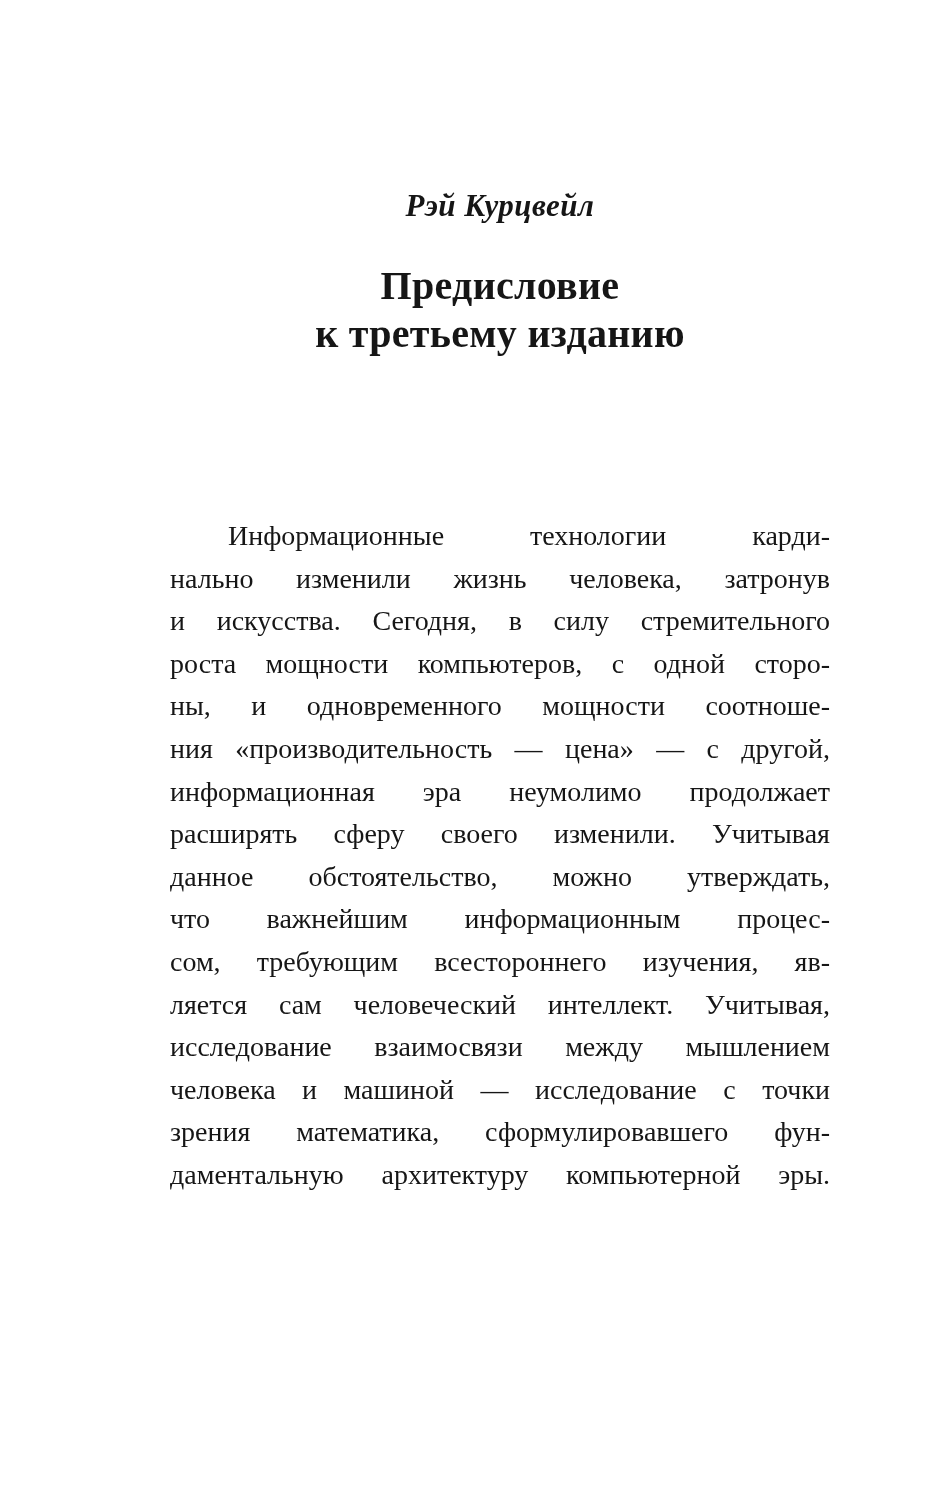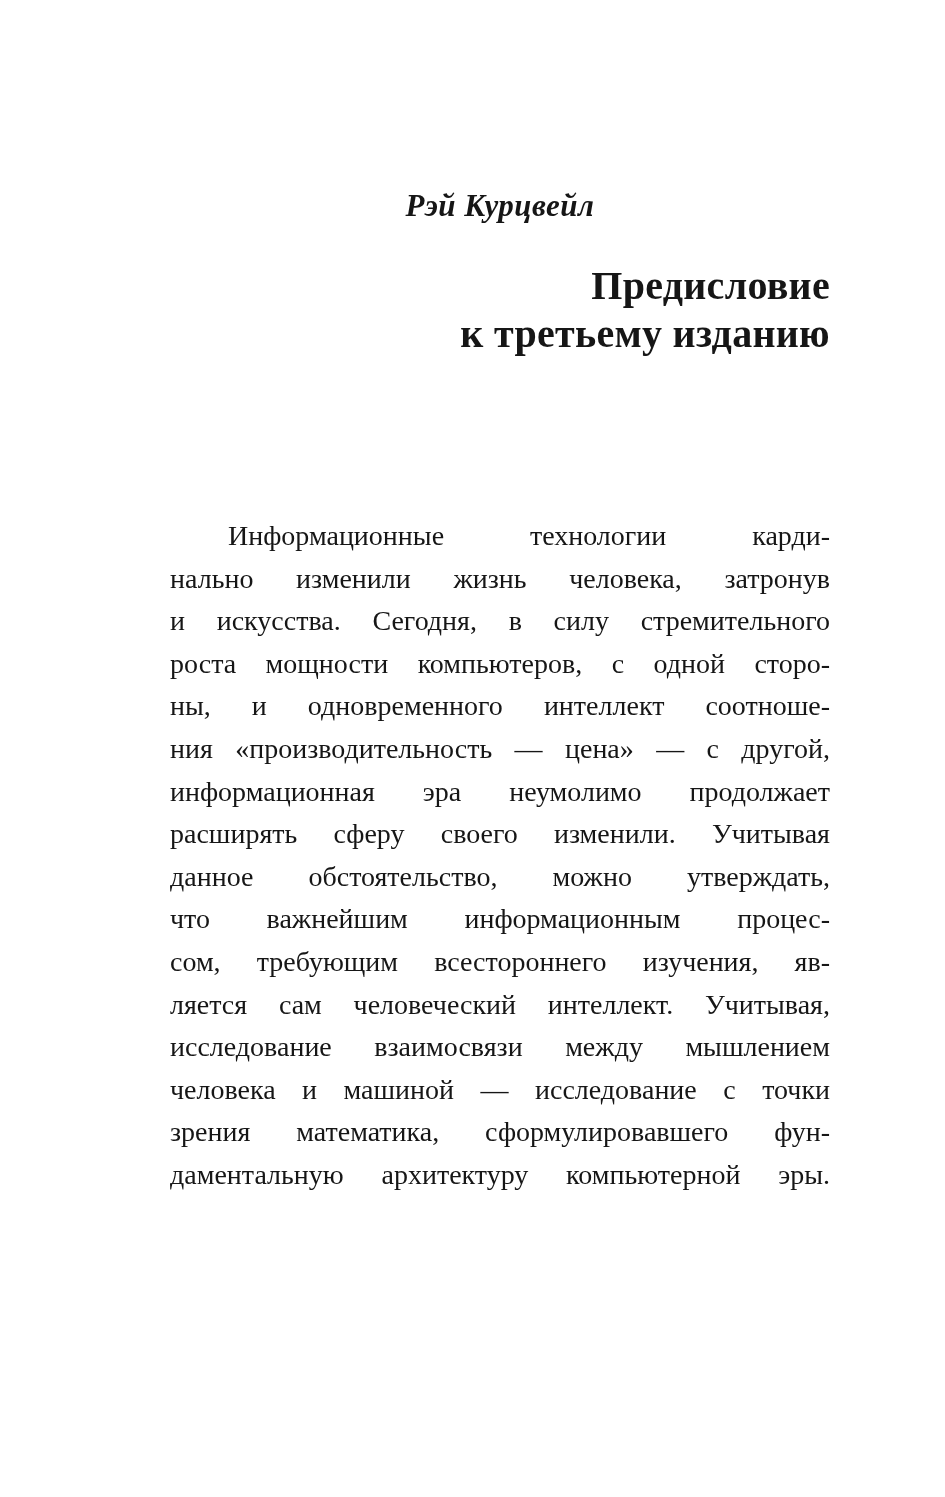--- a/index.html
+++ b/index.html
@@ -26,21 +26,21 @@
     font-weight: bold;
     font-style: italic;
     letter-spacing: 0.5px;
   }
   .title {
     position: absolute;
     top: 262px;
     left: 170px;
     width: 660px;
     margin: 0;
-    text-align: right;
+    text-align: center;
     font-size: 40px;
     line-height: 48px;
     font-weight: bold;
     letter-spacing: 0.3px;
   }
   .title-line {
     display: block;
   }
   .body-text {
     position: absolute;
@@ -82,21 +82,21 @@
   <h1 class="title">
     <span class="title-line">Предисловие</span>
     <span class="title-line">к третьему изданию</span>
   </h1>
 
   <div class="body-text" id="body-text">
       <div class="text-line first-line">Информационные технологии карди-</div>
       <div class="text-line">нально изменили жизнь человека, затронув</div>
       <div class="text-line">и искусства. Сегодня, в силу стремительного</div>
       <div class="text-line">роста мощности компьютеров, с одной сторо-</div>
-      <div class="text-line">ны, и одновременного интеллект соотноше-</div>
+      <div class="text-line">ны, и одновременного мощности соотноше-</div>
       <div class="text-line">ния «производительность — цена» — с другой,</div>
       <div class="text-line">информационная эра неумолимо продолжает</div>
       <div class="text-line">расширять сферу своего изменили. Учитывая</div>
       <div class="text-line">данное обстоятельство, можно утверждать,</div>
       <div class="text-line">что важнейшим информационным процес-</div>
       <div class="text-line">сом, требующим всестороннего изучения, яв-</div>
       <div class="text-line">ляется сам человеческий интеллект. Учитывая,</div>
       <div class="text-line">исследование взаимосвязи между мышлением</div>
       <div class="text-line">человека и машиной — исследование с точки</div>
       <div class="text-line">зрения математика, сформулировавшего фун-</div>

